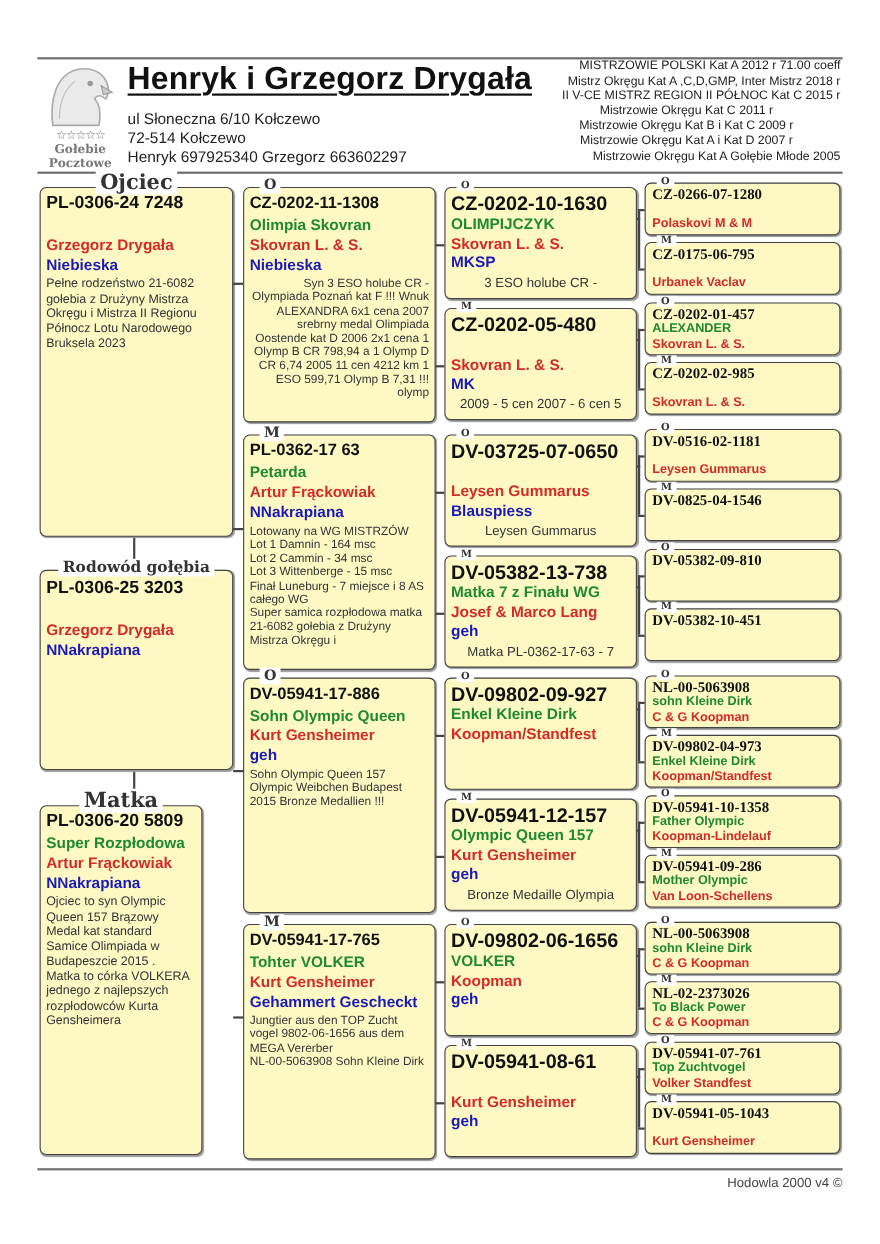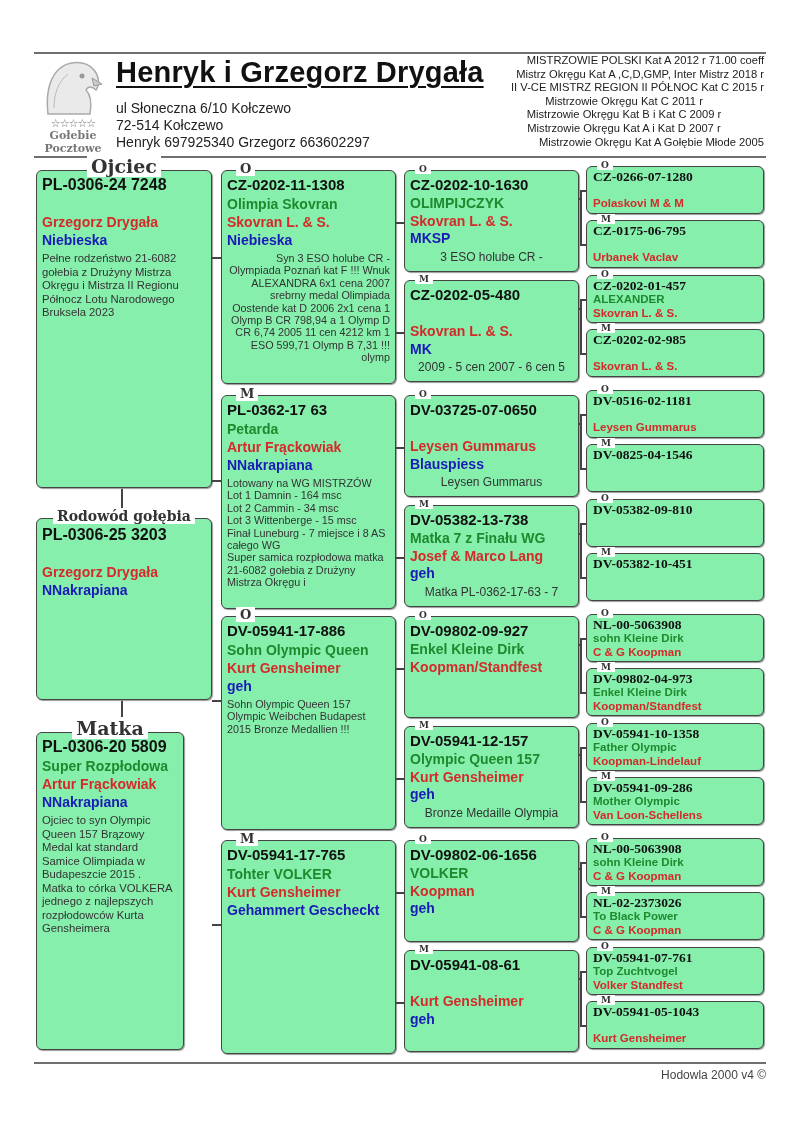--- a/index.html
+++ b/index.html
@@ -9,42 +9,42 @@
   .logo { position: absolute; left: 2px; top: 4px; width: 74px; height: 96px; text-align: center; }
   .logo svg { display: block; margin: 0 auto; }
   .logo .stars { font-size: 11px; color: #777; letter-spacing: -1px; line-height: 11px; margin-top: 2px; }
   .logo .l1, .logo .l2 { font-family: "DejaVu Serif", serif; font-weight: bold; font-size: 11px; color: #777; line-height: 13px; }
   .title { position: absolute; left: 82px; top: 2px; font-size: 29px; font-weight: bold; color: #111; text-decoration: underline; text-decoration-thickness: 2px; text-underline-offset: 4px; letter-spacing: 0.2px; white-space: nowrap; }
   .addr { position: absolute; left: 82px; top: 46px; font-size: 14px; line-height: 17px; color: #222; }
   .titles { position: absolute; right: 2px; top: 0; width: 280px; text-align: center; font-size: 11.2px; line-height: 13.6px; color: #222; }
   .titles div { white-space: nowrap; }
   .titles .r { text-align: right; }
 
-  .box { position: absolute; border: 1.5px solid #444; border-radius: 6px; background: #86efac; box-shadow: 1px 1px 1px #999; padding: 4px 5px; overflow: hidden; }
+  .box { position: absolute; border: 1.5px solid #444; border-radius: 6px; background: #fef9c3; box-shadow: 1px 1px 1px #999; padding: 4px 5px; overflow: hidden; }
   .box.ov { overflow: visible; }
   .legend { position: absolute; top: -11px; left: 0; right: 0; text-align: center; font-family: "DejaVu Serif", serif; font-weight: bold; color: #333; background: transparent; }
   .legend span { background: #fff; padding: 0 4px; }
   .legend.big { font-size: 19px; top: -16px; }
   .legend.mid { font-size: 14px; top: -11px; }
   .legend.sm { font-size: 13px; top: -10px; left: 14px; right: auto; }
   .legend.xs { font-size: 9px; top: -7px; left: 10px; right: auto; }
 
   .ring { font-weight: bold; color: #111; white-space: nowrap; }
   .name { font-weight: bold; color: #1e8a2e; white-space: nowrap; }
   .breeder { font-weight: bold; color: #d42a2a; white-space: nowrap; }
   .color { font-weight: bold; color: #1a1ab8; white-space: nowrap; }
   .note { color: #333; }
 
   .c1 .ring { font-size: 16px; line-height: 20px; }
   .c1 .name, .c1 .breeder, .c1 .color { font-size: 14px; line-height: 18px; }
   .c1 .note { font-size: 11.3px; line-height: 13.5px; margin-top: 3px; }
   .c2 .ring { font-size: 15px; line-height: 20px; }
   .c2 .name, .c2 .breeder, .c2 .color { font-size: 14px; line-height: 18px; }
   .c2 .note { font-size: 10.8px; line-height: 12.4px; margin-top: 3px; }
-  .c3 .ring { font-size: 15px; line-height: 20px; }
+  .c3 .ring { font-size: 18px; line-height: 20px; }
   .c3 .name, .c3 .breeder, .c3 .color { font-size: 14px; line-height: 17.5px; }
   .c3 .note { font-size: 12px; line-height: 14px; margin-top: 2px; text-align: center; }
   .c4 { padding: 2px 6px; }
   .c4 .ring { font-size: 13.5px; line-height: 15px; font-family: Liberation Serif, serif; }
   .c4 .name, .c4 .breeder { font-size: 11.5px; line-height: 13.5px; }
   .spacer { display: block; }
   .c1 .spacer { height: 18px; }
   .c2 .spacer, .c3 .spacer { height: 18px; }
   .c4 .spacer { height: 13px; }
 
@@ -146,20 +146,22 @@
       <div class="breeder">Kurt Gensheimer</div>
       <div class="color">geh</div>
       <div class="note" style="white-space: pre-line;">Sohn Olympic Queen 157 Olympic Weibchen Budapest 2015 Bronze Medallien !!!</div>
     </div>
     <div class="box c2 ov" style="left: 221px; top: 840px; width: 175px; height: 214px;">
       <div class="legend sm"><span>M</span></div>
       <div class="ring">DV-05941-17-765</div>
       <div class="name">Tohter VOLKER</div>
       <div class="breeder">Kurt Gensheimer</div>
       <div class="color">Gehammert Gescheckt</div>
+      <div class="note" style="white-space: pre-line;">Jungtier aus den TOP Zucht vogel 9802-06-1656 aus dem MEGA Vererber
+NL-00-5063908 Sohn Kleine Dirk</div>
     </div>
     <div class="box c3 ov" style="left: 404px; top: 170px; width: 175px; height: 102px;">
       <div class="legend xs"><span>O</span></div>
       <div class="ring">CZ-0202-10-1630</div>
       <div class="name">OLIMPIJCZYK</div>
       <div class="breeder">Skovran L. &amp; S.</div>
       <div class="color">MKSP</div>
       <div class="note" style="white-space: pre-line;">3 ESO holube CR -</div>
     </div>
     <div class="box c3 ov" style="left: 404px; top: 280px; width: 175px; height: 102px;">

